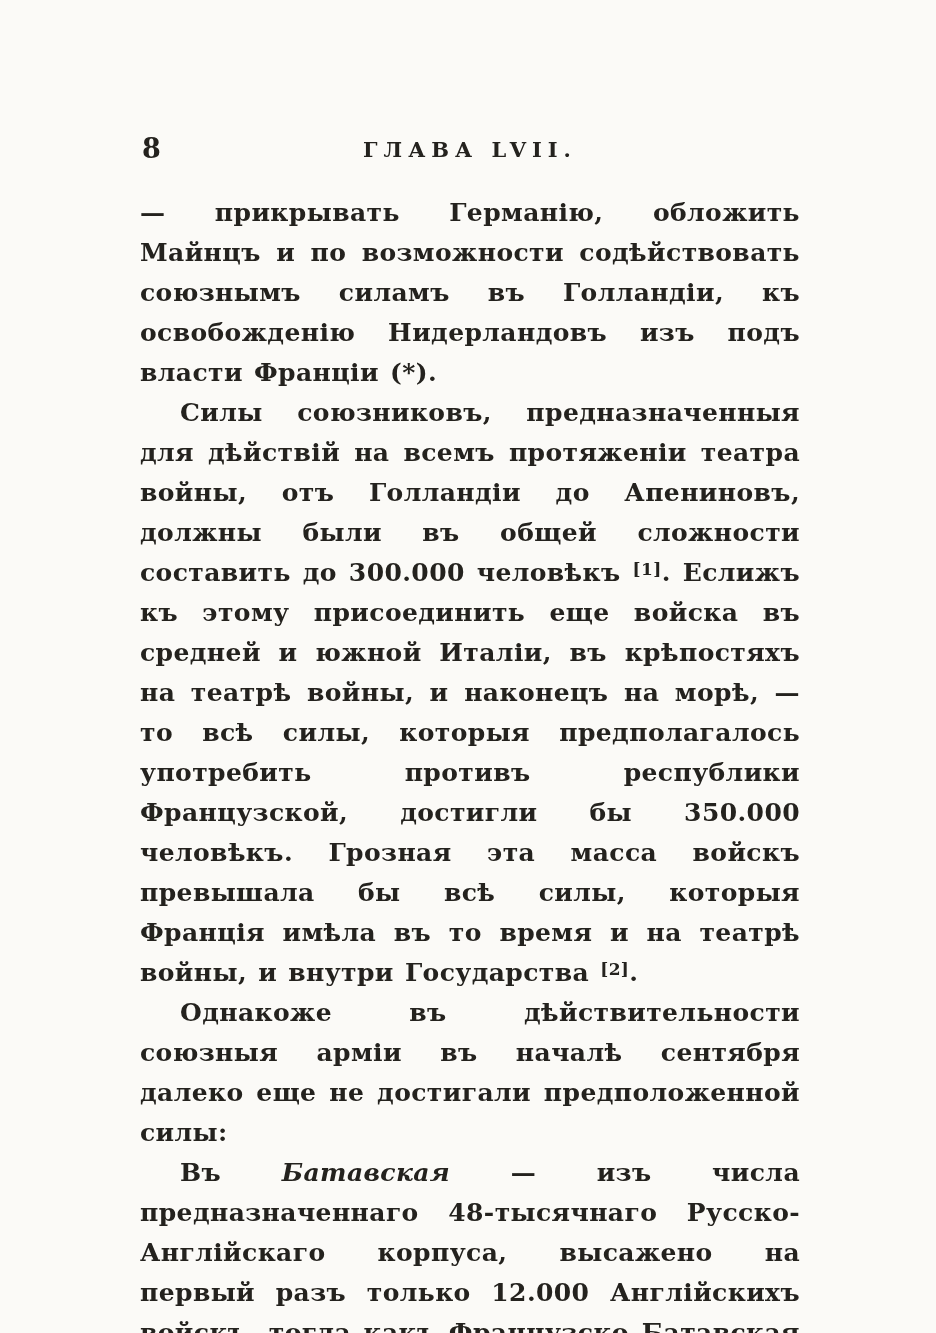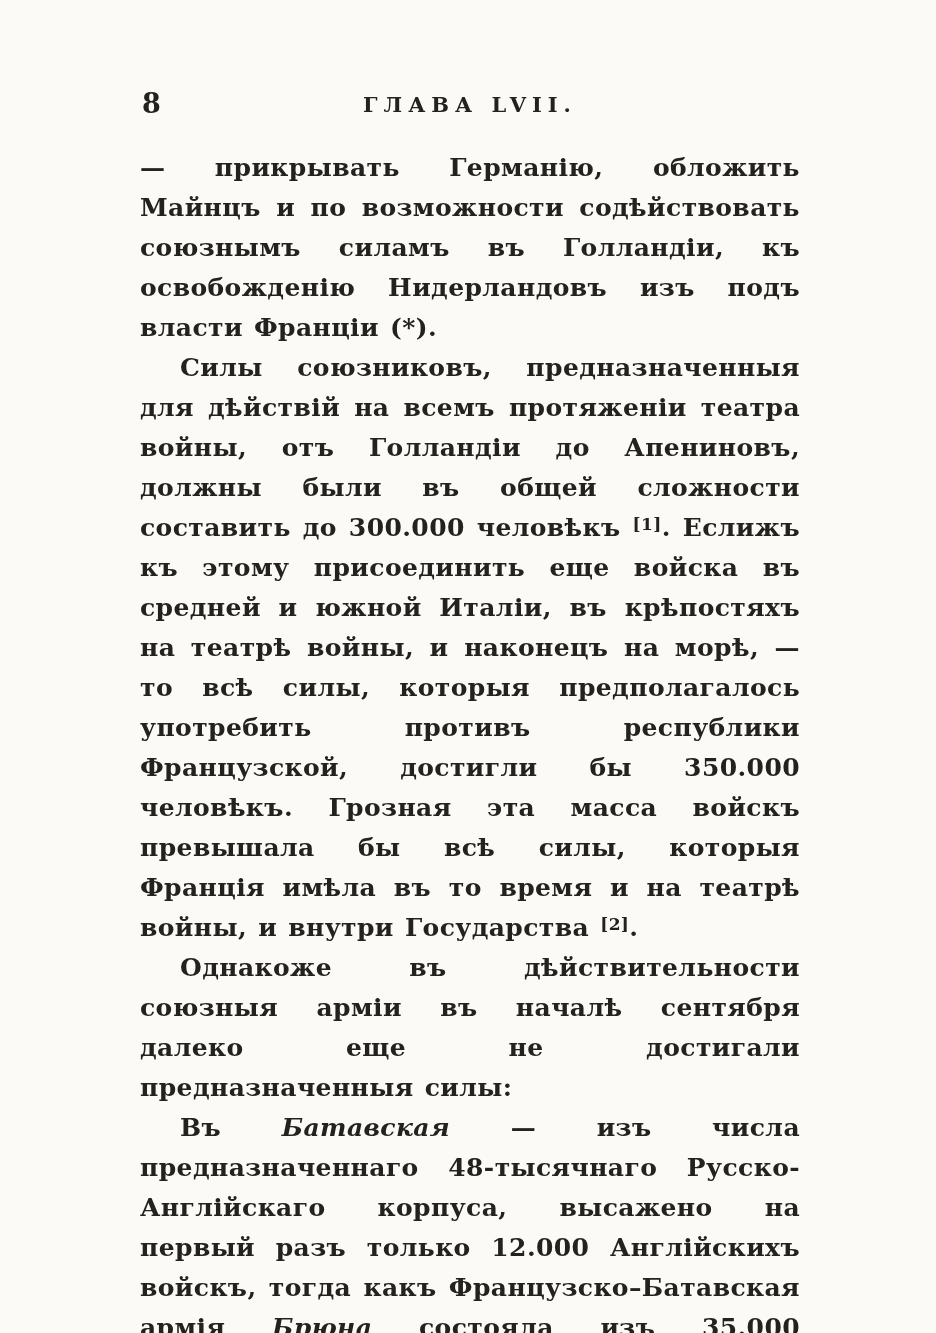--- a/index.html
+++ b/index.html
@@ -31,20 +31,21 @@
     font-size: 27px;
     font-weight: bold;
   }
   .chapter-title {
     display: block;
     text-align: center;
     font-size: 21px;
     font-weight: bold;
     letter-spacing: 6px;
     padding-top: 4px;
+    margin-top: 45px;
   }
   .body-text p {
     margin: 0;
     font-size: 25px;
     line-height: 40px;
     font-weight: bold;
     text-align: justify;
     letter-spacing: 0.4px;
     word-spacing: 2px;
   }
@@ -63,17 +64,17 @@
 <main class="page">
 
   <header class="page-header">
     <span class="page-number">8</span>
     <span class="chapter-title">ГЛАВА LVII.</span>
   </header>
 
   <section class="body-text" id="body-text">
       <p><span>— прикрывать Германію, обложить Майнцъ и по возможности содѣйствовать союзнымъ силамъ въ Голландіи, къ освобожденію Нидерландовъ изъ подъ власти Франціи (*).</span></p>
       <p class="indent"><span>Силы союзниковъ, предназначенныя для дѣйствій на всемъ протяженіи театра войны, отъ Голландіи до Апениновъ, должны были въ общей сложности составить до 300.000 человѣкъ </span><sup class="ref">[1]</sup><span>. Еслижъ къ этому присоединить еще войска въ средней и южной Италіи, въ крѣпостяхъ на театрѣ войны, и наконецъ на морѣ, — то всѣ силы, которыя предполагалось употребить противъ республики Французской, достигли бы 350.000 человѣкъ. Грозная эта масса войскъ превышала бы всѣ силы, которыя Франція имѣла въ то время и на театрѣ войны, и внутри Государства </span><sup class="ref">[2]</sup><span>.</span></p>
-      <p class="indent"><span>Однакоже въ дѣйствительности союзныя арміи въ началѣ сентября далеко еще не достигали предназначенныя силы:</span></p>
+      <p class="indent"><span>Однакоже въ дѣйствительности союзныя арміи въ началѣ сентября далеко еще не достигали предположенной силы:</span></p>
       <p class="indent"><span>Въ </span><span class="it">Батавская</span><span> — изъ числа предназначеннаго 48-тысячнаго Русско-Англійскаго корпуса, высажено на первый разъ только 12.000 Англійскихъ войскъ, тогда какъ Французско–Батавская армія </span><span class="it">Брюна</span><span> состояла изъ 35.000 человѣкъ.</span></p>
     </section>
 
 </main>
 
 </body></html>

